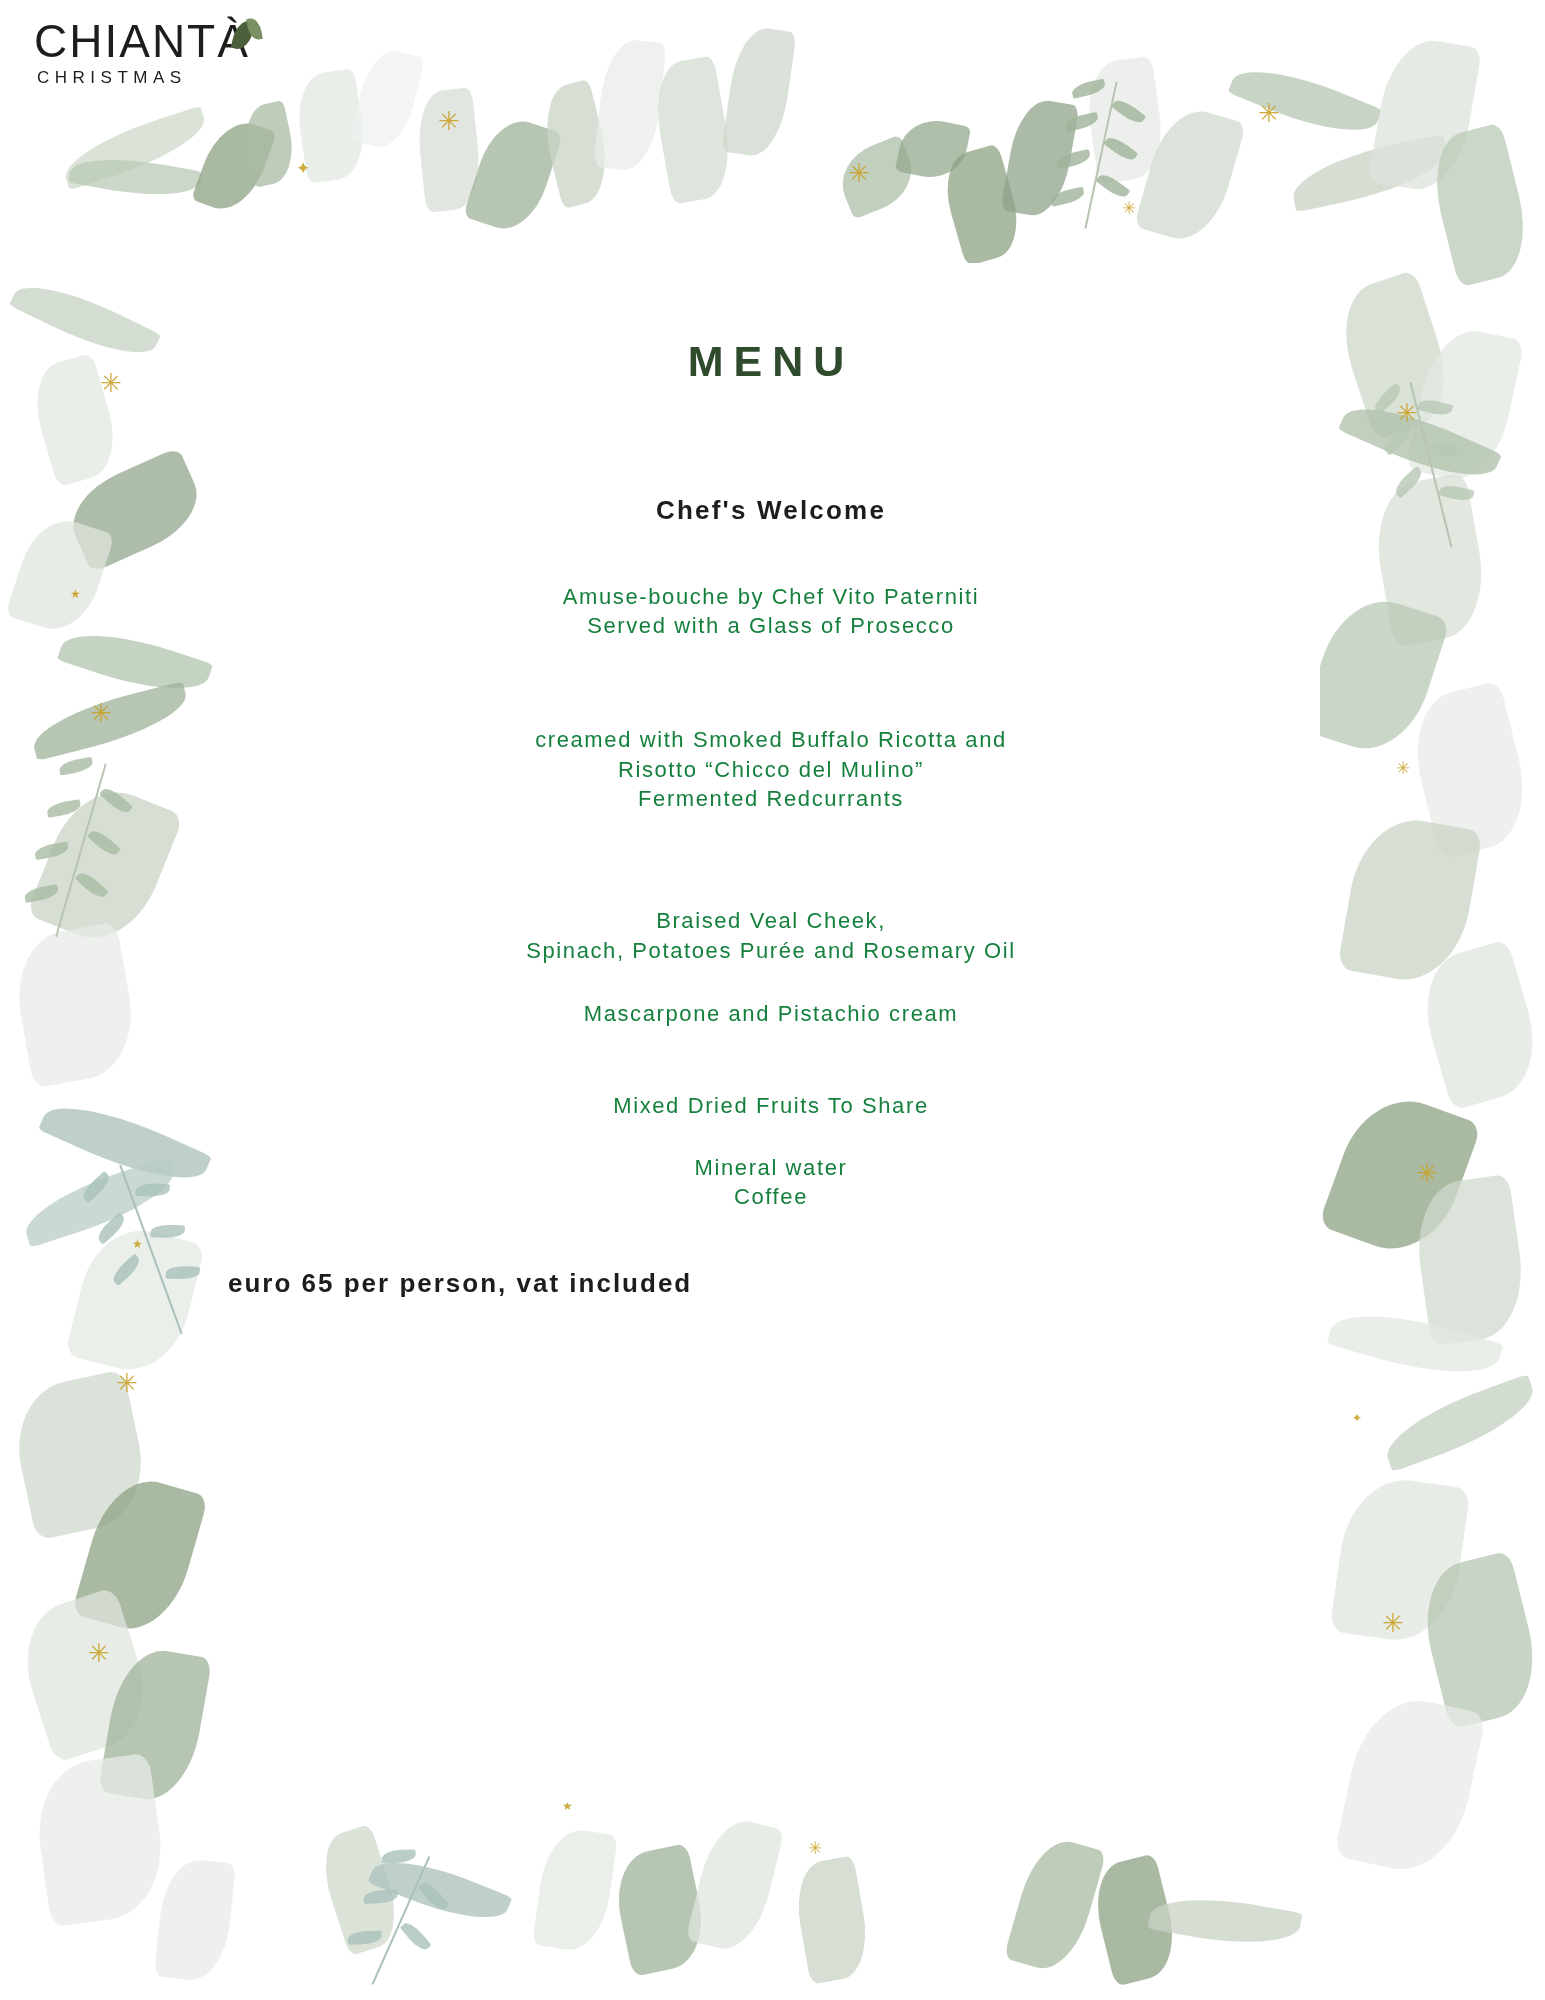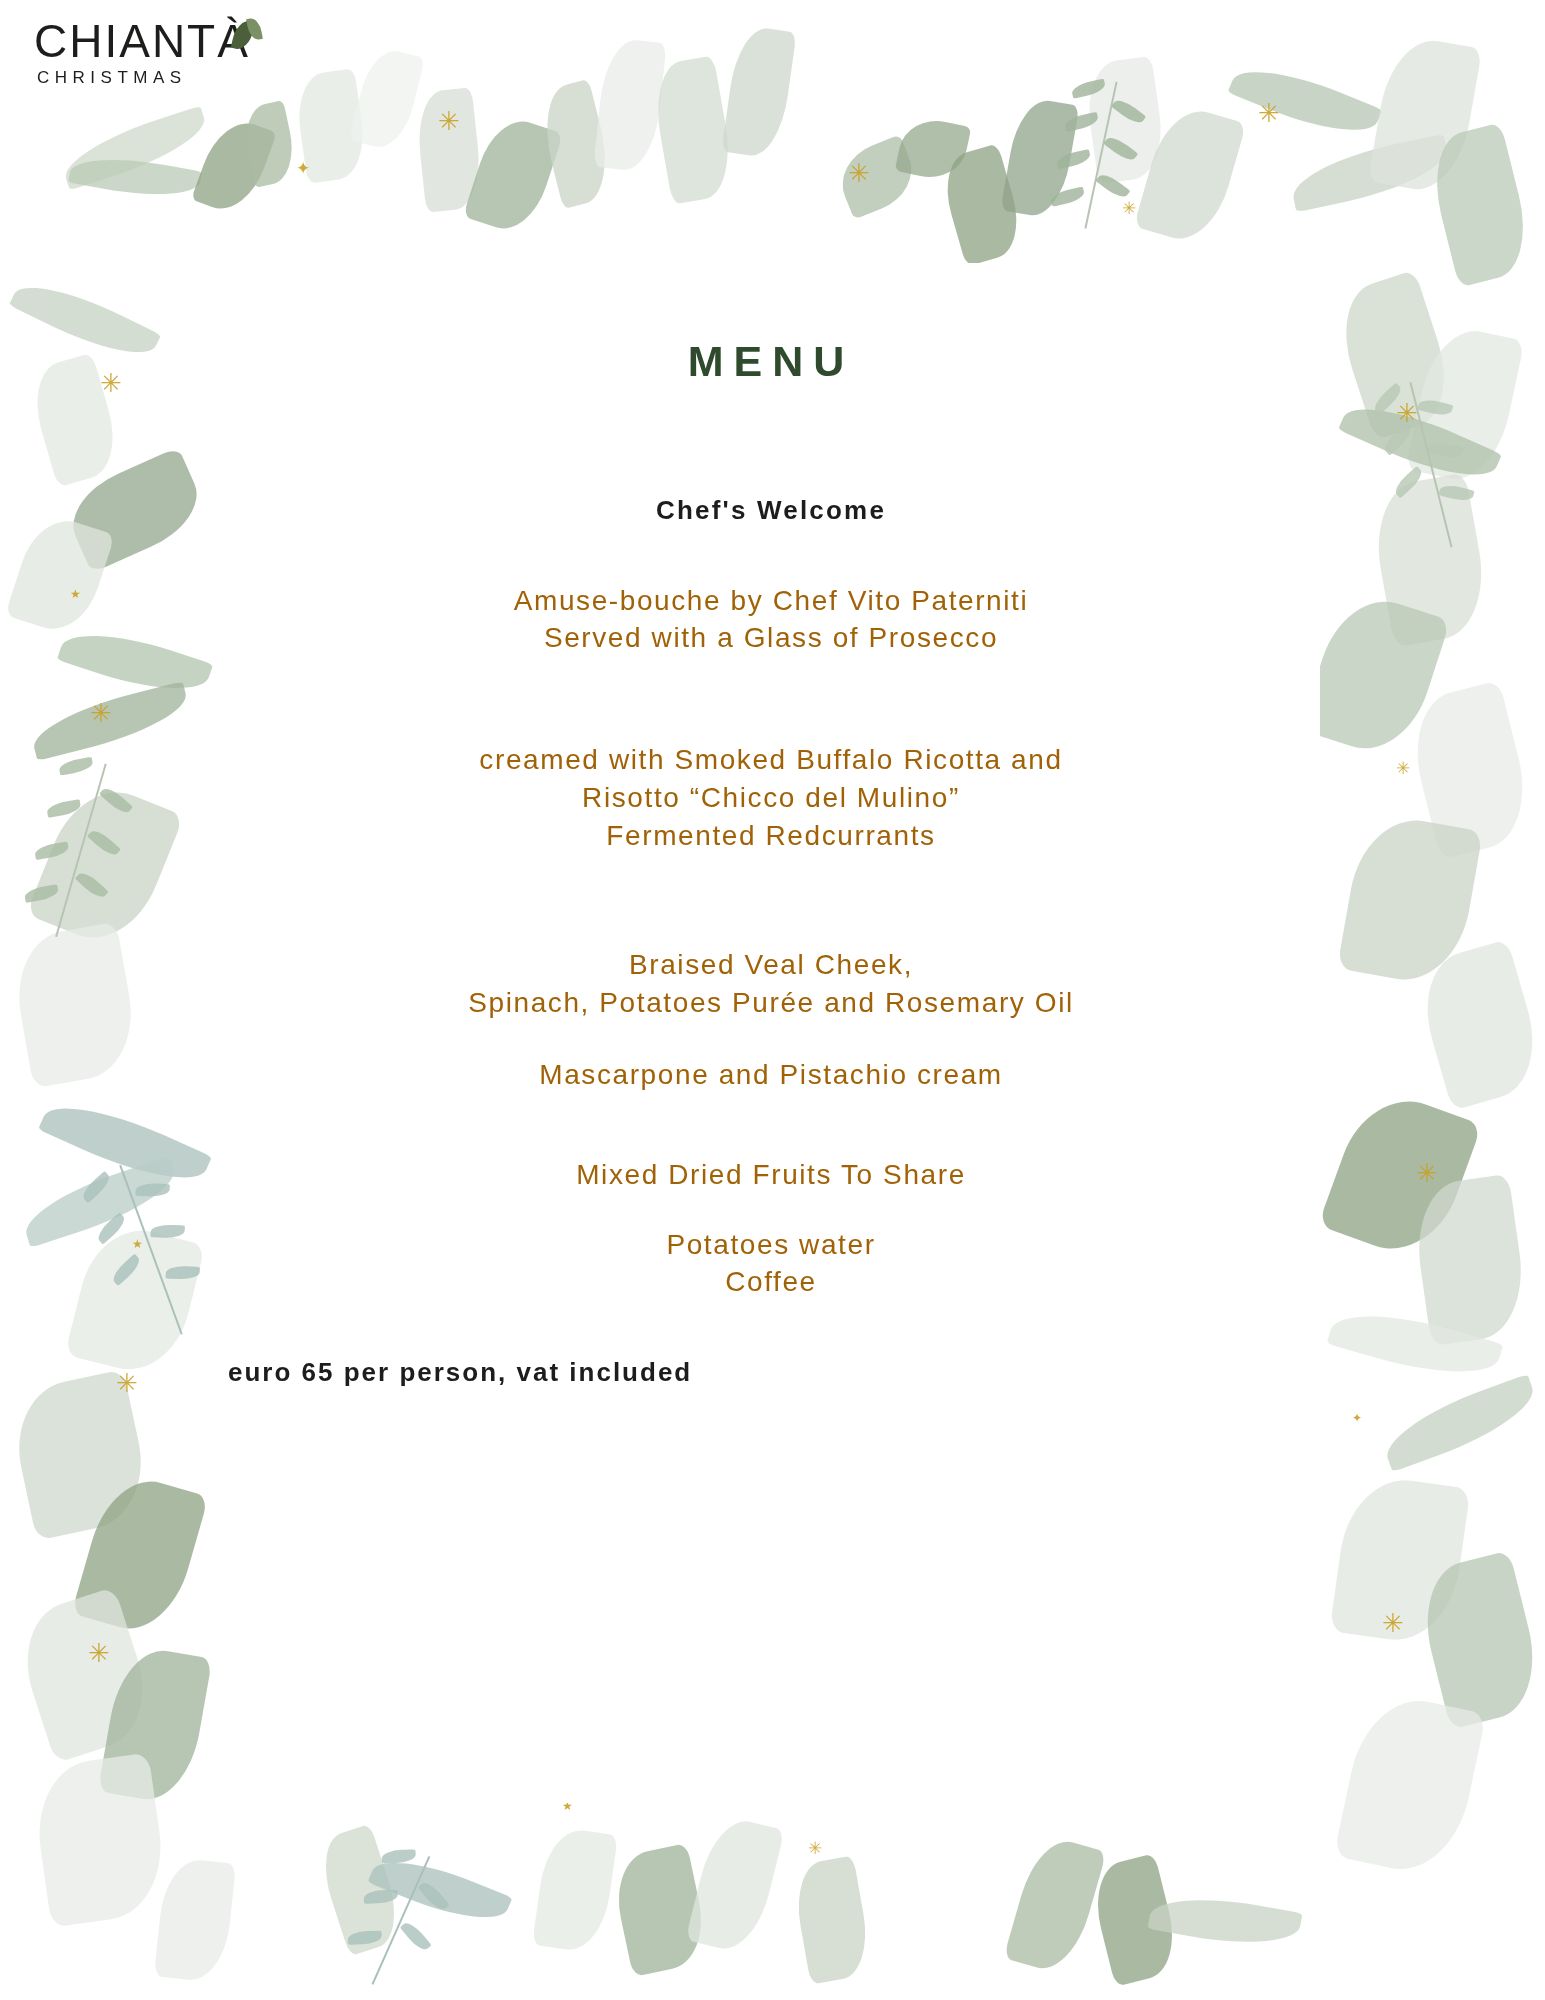--- a/index.html
+++ b/index.html
@@ -130,23 +130,23 @@
     padding: 0 40px;
   }
   .section-head {
     font-size: 26px;
     font-weight: bold;
     letter-spacing: 2.2px;
     color: #1d1d1b;
     margin-top: 106px;
   }
   .course {
-    font-size: 28px;
+    font-size: 22px;
     letter-spacing: 1.6px;
-    color: #a16207;
+    color: #15803d;
     line-height: 1.35;
     padding: 0 60px;
   }
   .course .line { display: block; }
   .price {
     font-size: 26px;
     font-weight: bold;
     letter-spacing: 2px;
     color: #1d1d1b;
     text-align: left;
@@ -332,21 +332,21 @@
             <span class="line">Braised Veal Cheek,</span>
             <span class="line">Spinach, Potatoes Purée and Rosemary Oil</span>
           </div>
           <div class="course" style="margin-top: 34px;">
             <span class="line">Mascarpone and Pistachio  cream</span>
           </div>
           <div class="course" style="margin-top: 62px;">
             <span class="line">Mixed Dried Fruits To Share</span>
           </div>
           <div class="course" style="margin-top: 32px;">
-            <span class="line">Potatoes water</span>
+            <span class="line">Mineral water</span>
             <span class="line">Coffee</span>
           </div>
         </div>
 
       <div class="price" id="price-note" style="margin-top: 56px;">euro 65 per person, vat included</div>
     </div>
   </div>
 
 </div>
 

